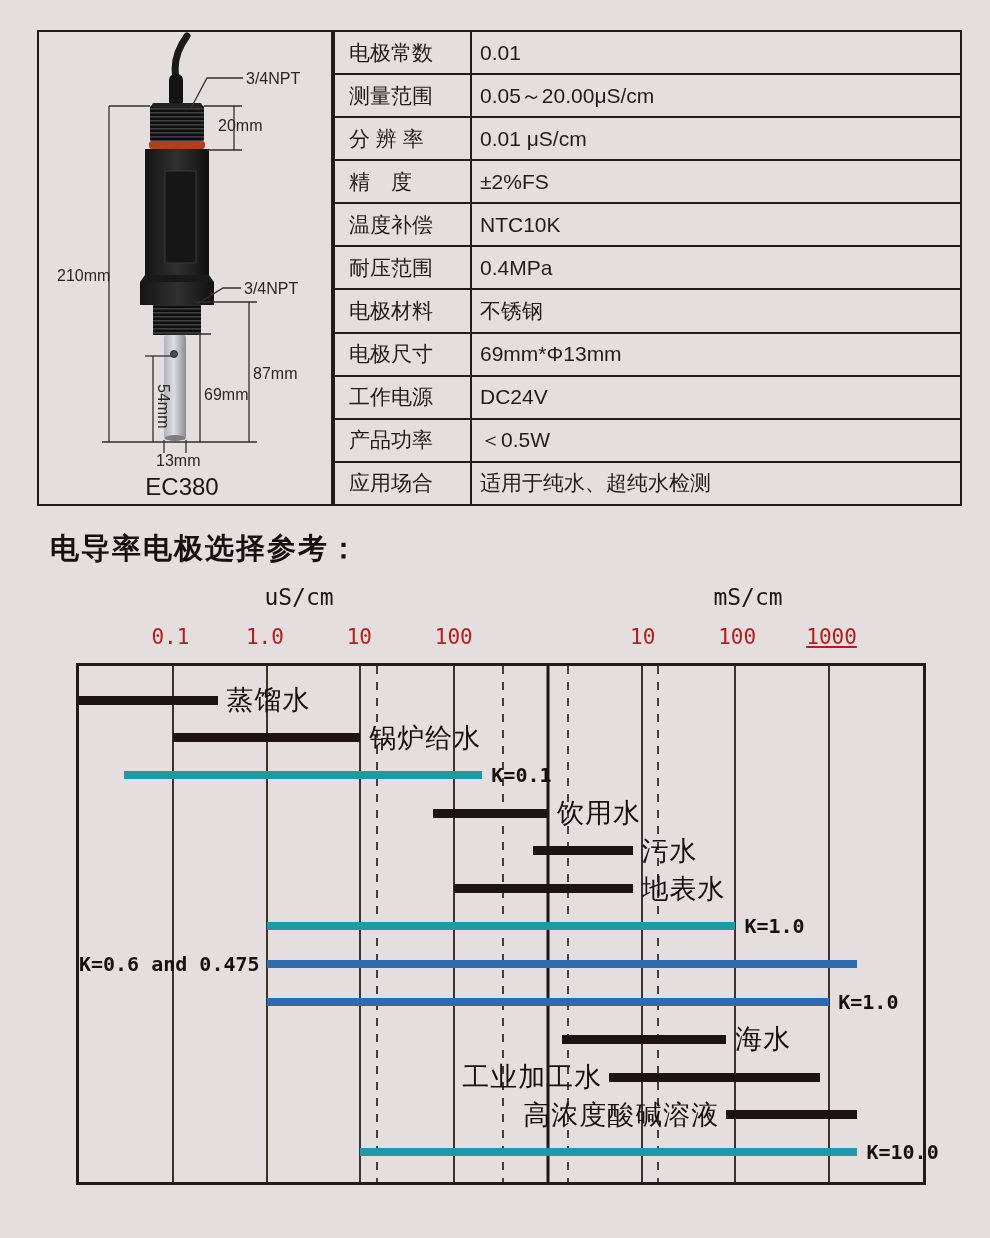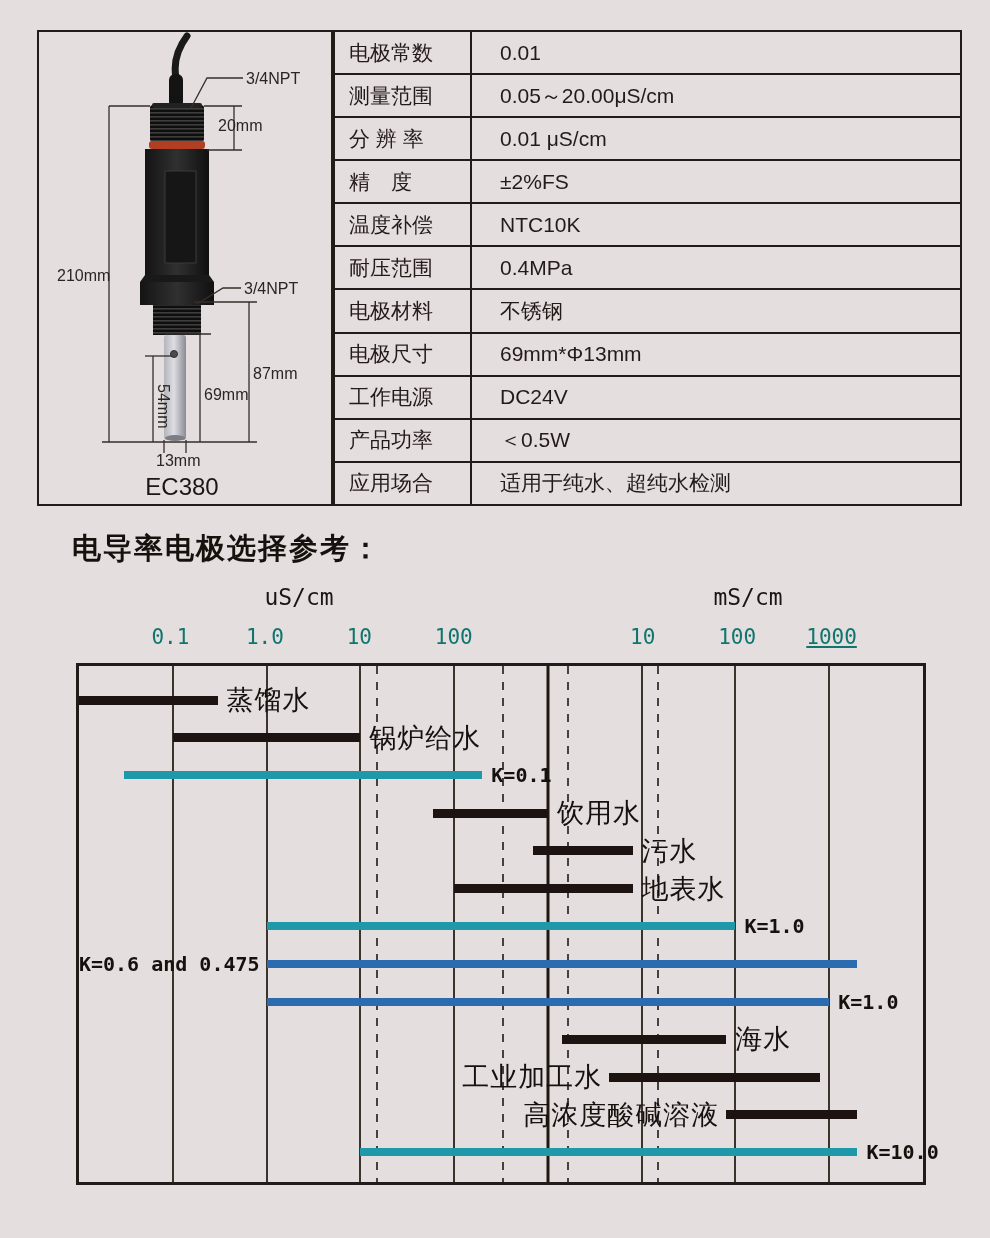--- a/index.html
+++ b/index.html
@@ -12,30 +12,30 @@
   .diagram-box svg { position:absolute; inset:0; width:100%; height:100%; }
   .dim-text { font-size:16px; fill:#2b2622; font-family:"Liberation Sans",sans-serif; }
   .model-text { font-size:24px; fill:#1c1613; font-weight:500; }
   .dim-line { stroke:#352e2a; stroke-width:1.3; fill:none; }
 
   .spec-table { position:absolute; left:333px; top:30px; width:629px; height:476px;
                 border-collapse:collapse; table-layout:fixed; }
   .spec-table td { border:2px solid #231b18; font-size:21px; color:#221b18;
                    height:34px; vertical-align:middle; padding:0 4px 0 14px; white-space:nowrap; overflow:hidden; }
   .spec-table td.label-cell { width:137px; }
-  .spec-table td.value-cell { padding-left:28px; }
+  .spec-table td.value-cell { padding-left:8px; }
 
   
   .chart-title { position:absolute; left:50px; top:529px; font-size:29px; font-weight:bold;
-                 color:#17110e; letter-spacing:2px;margin-left:22px; }
+                 color:#17110e; letter-spacing:2px; }
   .unit-label { position:absolute; top:584px; transform:translateX(-50%);
                 font-family:"DejaVu Sans Mono",monospace; font-size:23px; color:#1c1613; }
   .axis-ticks { position:absolute; left:76px; top:625px; width:850px; height:32px; }
   .tick { position:absolute; top:0; transform:translateX(-50%);
-          font-family:"DejaVu Sans Mono",monospace; font-size:21px; color:#0f766e; }
+          font-family:"DejaVu Sans Mono",monospace; font-size:21px; color:#b91c1c; }
   .chart-plot { position:absolute; left:76px; top:663px; width:850px; height:522px;
                 border:3px solid #231b18; }
   .gl { position:absolute; top:0; bottom:0; transform:translateX(-50%); }
   .gl.solid { width:2px; background:#3c332c; }
   .gl.em    { width:3px; background:#20170f; }
   .gl.dashed{ width:2px; background:repeating-linear-gradient(to bottom,#48403a 0 8px,transparent 8px 16px); }
   .bar { position:absolute; }
   .bar-label { position:absolute; white-space:nowrap; color:#17110e; transform:translateY(-50%); }
   .bar-label.cjk { font-size:27px; font-weight:500; letter-spacing:1px; }
   .bar-label.mono { font-family:"DejaVu Sans Mono",monospace; font-size:20px; font-weight:bold; }

